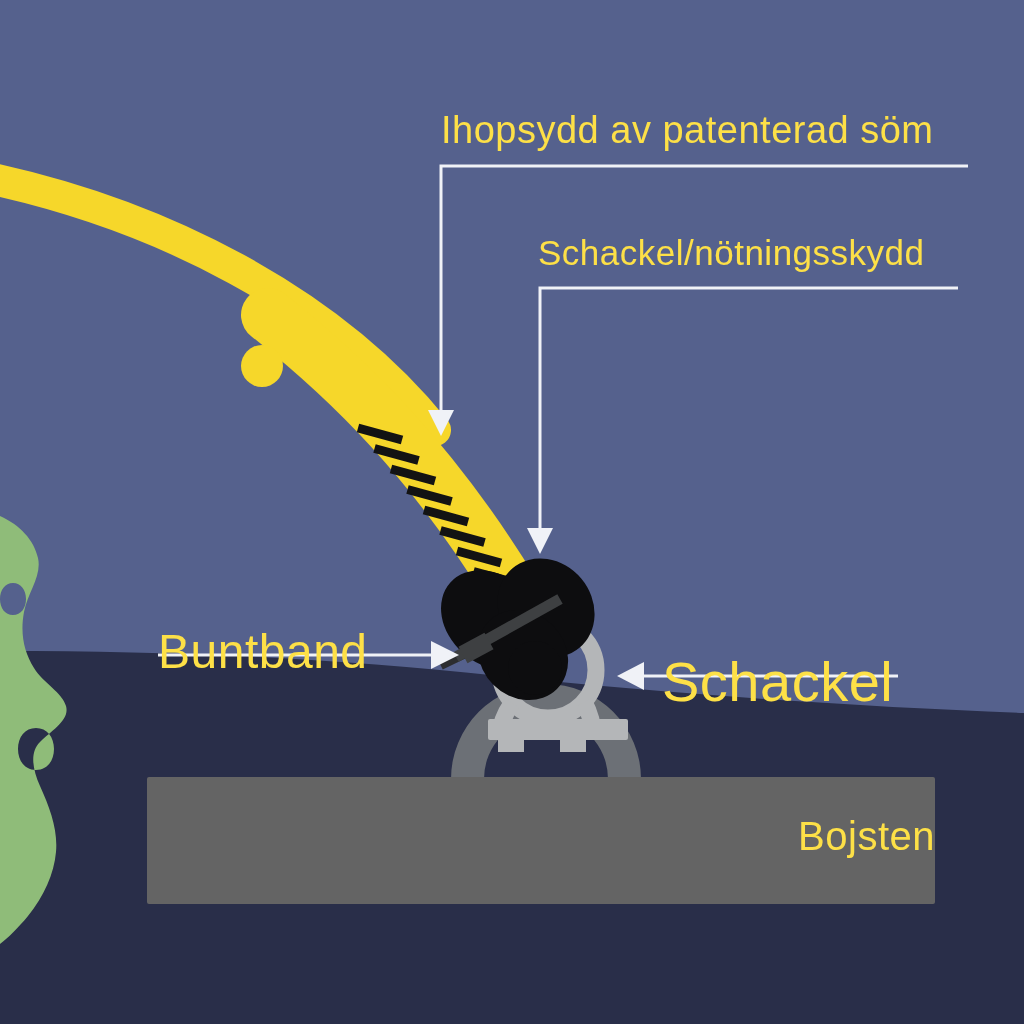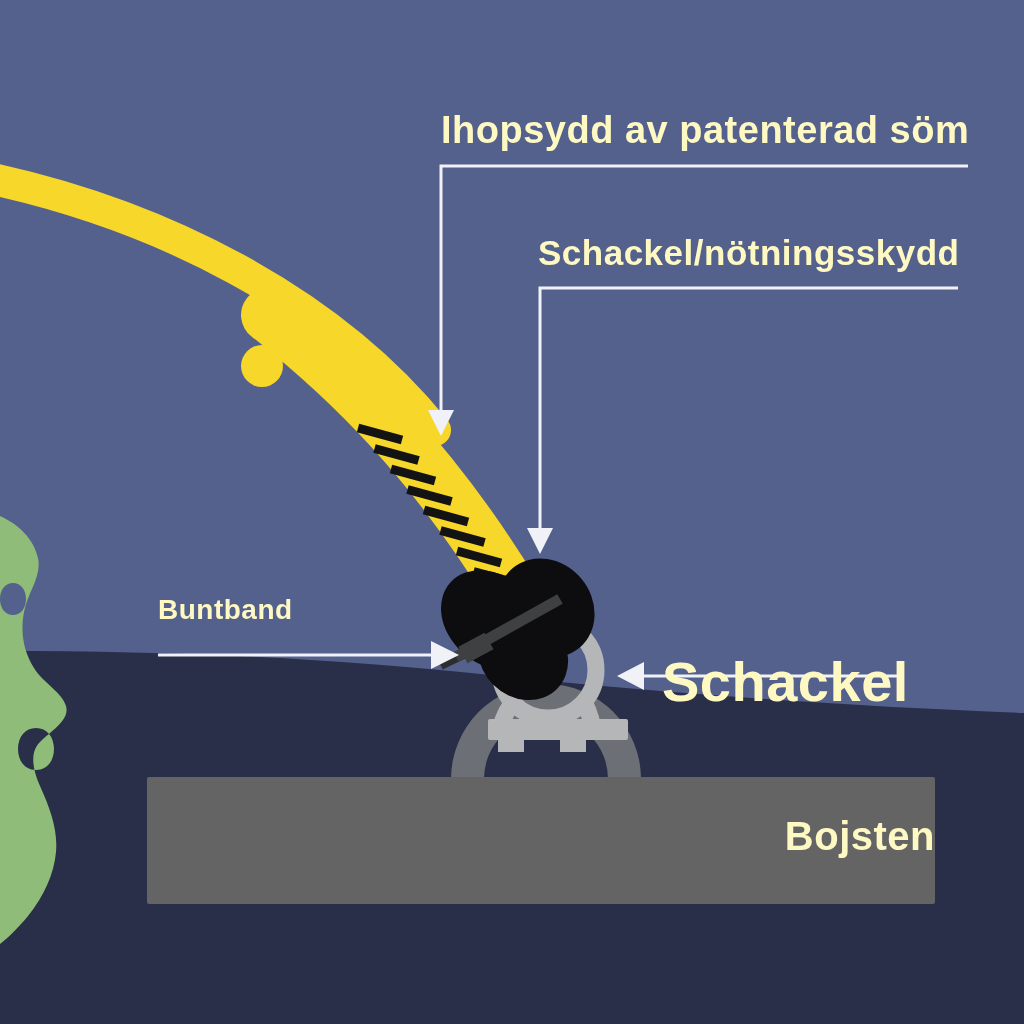--- a/index.html
+++ b/index.html
@@ -5,29 +5,29 @@
   html,body{margin:0;padding:0;background:#55618d;}
   #stage{
     position:relative;
     width:1024px;height:1024px;
     overflow:hidden;
     font-family:"Liberation Sans","DejaVu Sans",sans-serif;
   }
   #art{position:absolute;left:0;top:0;}
   .label{
     position:absolute;
-    color:#fef9c3;
-    font-weight:700;
+    color:#fde047;
+    font-weight:400;
     white-space:nowrap;
     letter-spacing:0.5px;
     line-height:1.05;
   }
   .label-seam{left:441px;top:111px;font-size:38px;}
   .label-wear{left:538px;top:235px;font-size:35px;}
-  .label-buntband{left:158px;top:595px;font-size:28px;}
+  .label-buntband{left:158px;top:627px;font-size:48px;}
   .label-schackel{left:662px;top:653px;font-size:56px;}
   .label-bojsten{left:147px;top:815px;width:788px;text-align:right;font-size:40px;}
 </style>
 </head>
 <body>
 
 <div id="stage">
 
   <svg id="art" width="1024" height="1024" viewBox="0 0 1024 1024">
 

